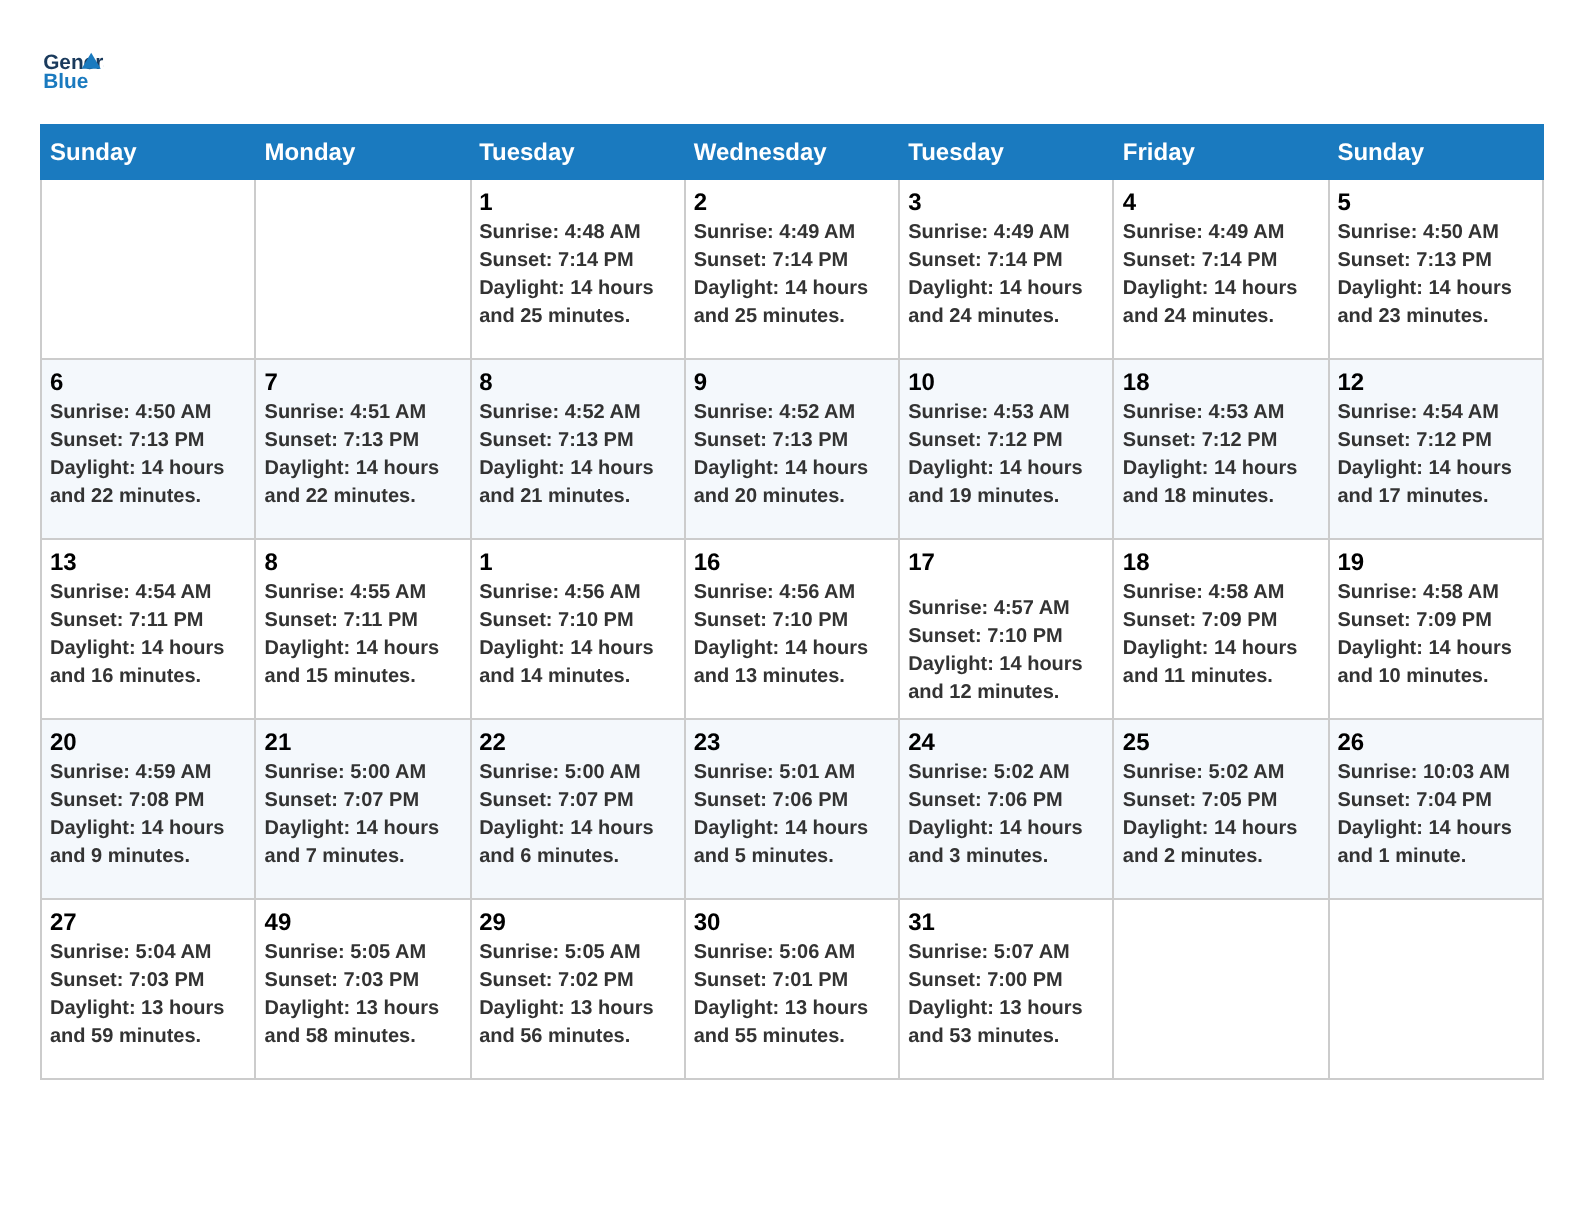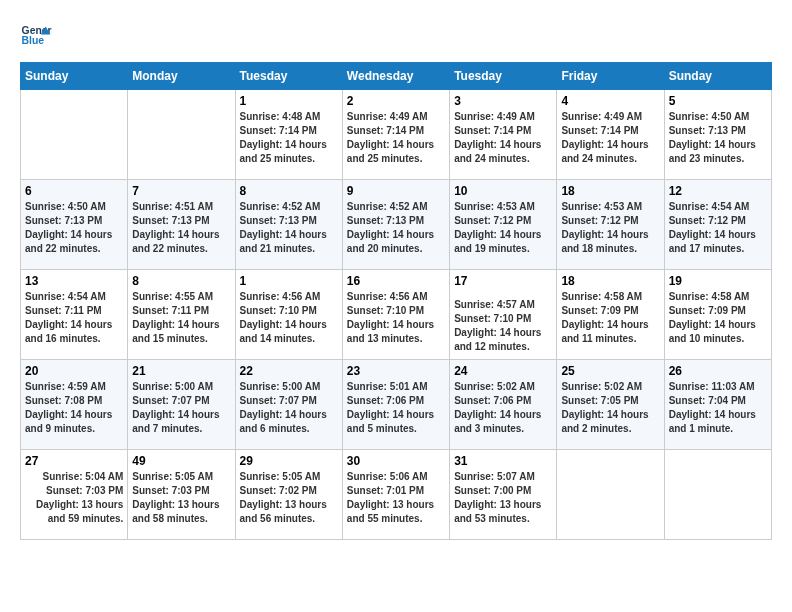--- a/index.html
+++ b/index.html
@@ -264,29 +264,29 @@
 Daylight: 14 hours and 3 minutes.</div>
         </td>
         <td>
           <span class="day-num">25</span>
           <div class="day-info" style="white-space: pre-line;">Sunrise: 5:02 AM
 Sunset: 7:05 PM
 Daylight: 14 hours and 2 minutes.</div>
         </td>
         <td>
           <span class="day-num">26</span>
-          <div class="day-info" style="white-space: pre-line;">Sunrise: 11:03 AM
+          <div class="day-info" style="white-space: pre-line;">Sunrise: 10:03 AM
 Sunset: 7:04 PM
 Daylight: 14 hours and 1 minute.</div>
         </td>
       </tr>
       <tr>
         <td>
           <span class="day-num">27</span>
-          <div class="day-info" style="white-space: pre-line; text-align: right;">Sunrise: 5:04 AM
+          <div class="day-info" style="white-space: pre-line;">Sunrise: 5:04 AM
 Sunset: 7:03 PM
 Daylight: 13 hours and 59 minutes.</div>
         </td>
         <td>
           <span class="day-num">49</span>
           <div class="day-info" style="white-space: pre-line;">Sunrise: 5:05 AM
 Sunset: 7:03 PM
 Daylight: 13 hours and 58 minutes.</div>
         </td>
         <td>

